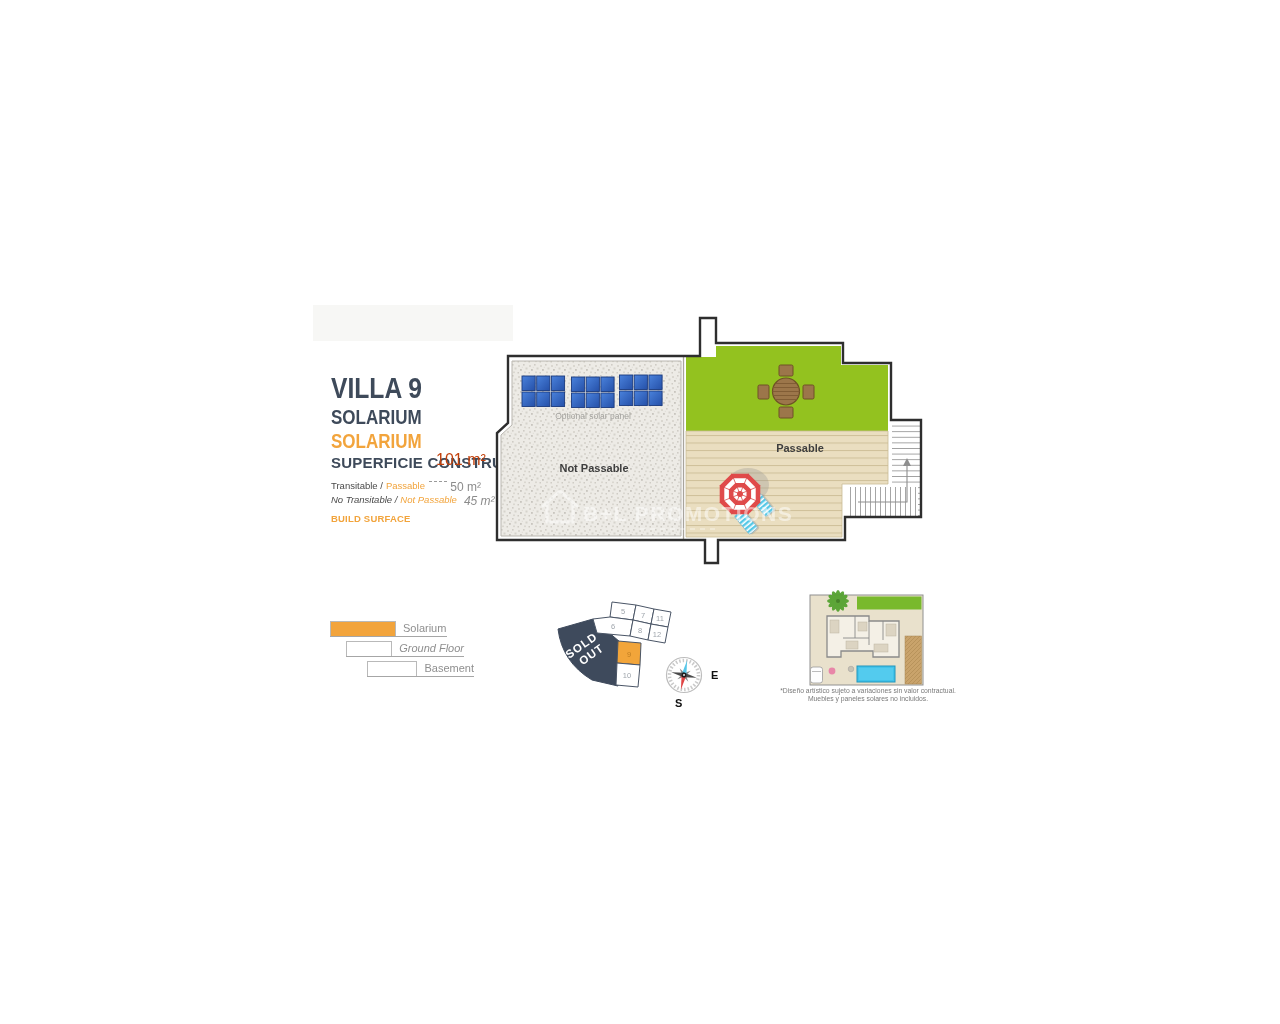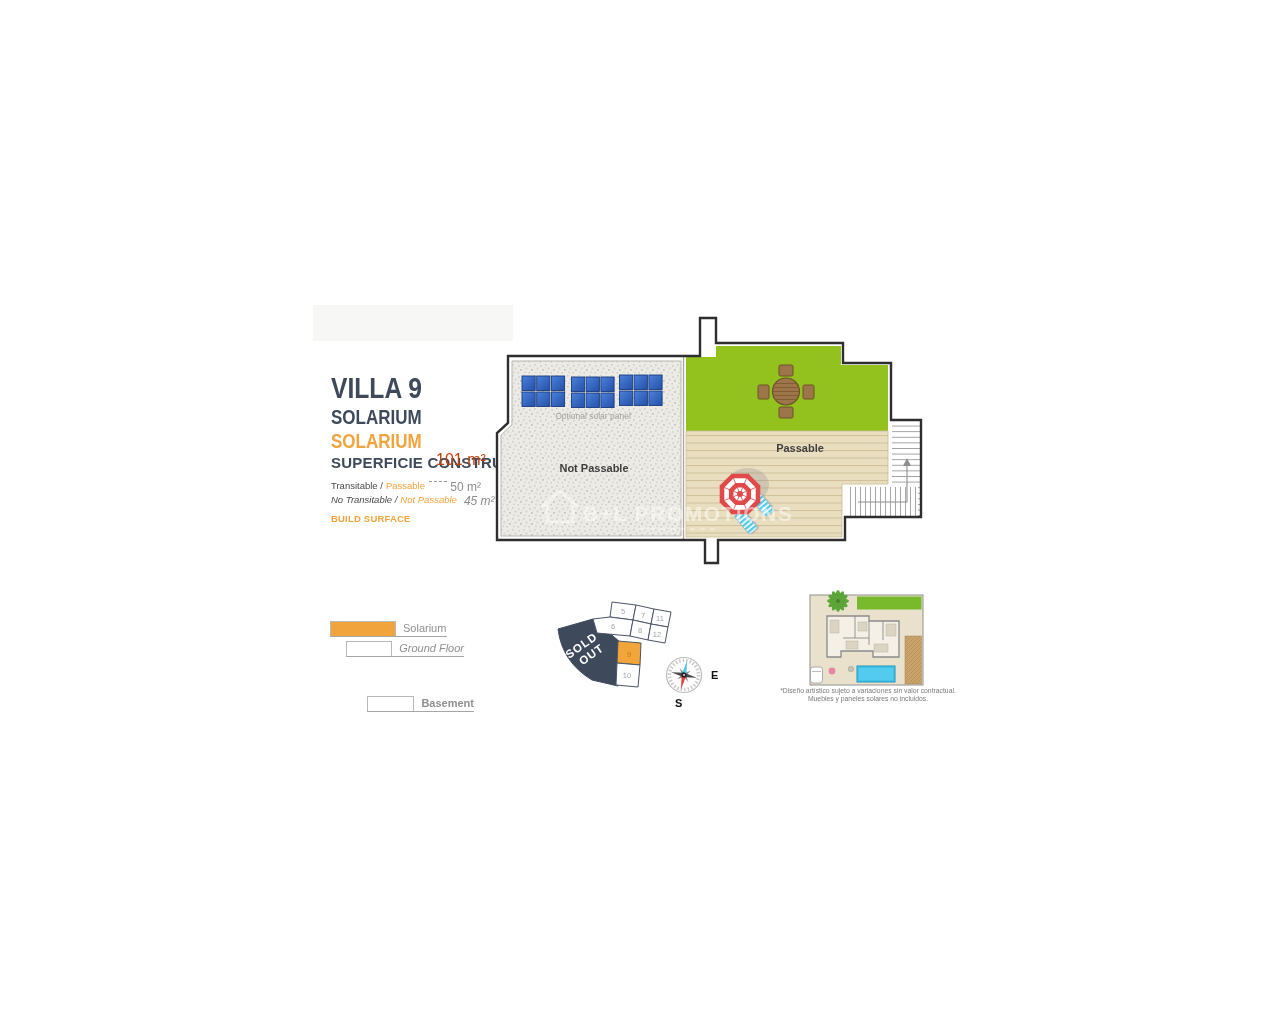--- a/index.html
+++ b/index.html
@@ -26,21 +26,21 @@
   .area-row .en{color:#f2a43c;margin-left:3px;}
   .area-row .leader{flex:1;border-bottom:1px dashed #9a9a9a;margin:0 3px 2px 4px;height:1px;}
   .area-row .val{color:#8c8c8c;font-size:12px;}
   .row1{top:106px;} .row2{top:120px;font-style:italic;}
   
   .legend-row{position:absolute;display:flex;align-items:flex-end;border-bottom:1px solid #a6a6a6;}
   .legend-box{width:66px;height:15px;box-sizing:border-box;border:1px solid #b9b9b9;border-bottom:none;}
   .legend-label{font-size:11px;color:#8f8f8f;margin:0 0 1px 7px;line-height:13px;white-space:nowrap;}
   .lr1{left:330px;top:621px;width:117px;}
   .lr2{left:346px;top:641px;width:118px;font-style:italic;}
-  .lr3{left:367px;top:696px;width:107px;font-weight:bold;}
+  .lr3{left:367px;top:661px;width:107px;}
   svg{position:absolute;overflow:visible;font-family:"Liberation Sans",sans-serif;}
   svg text{user-select:none;}
 </style>
 </head>
 <body>
 
 <div class="canvas">
 
   <div class="abs ghost-block"></div>
 

